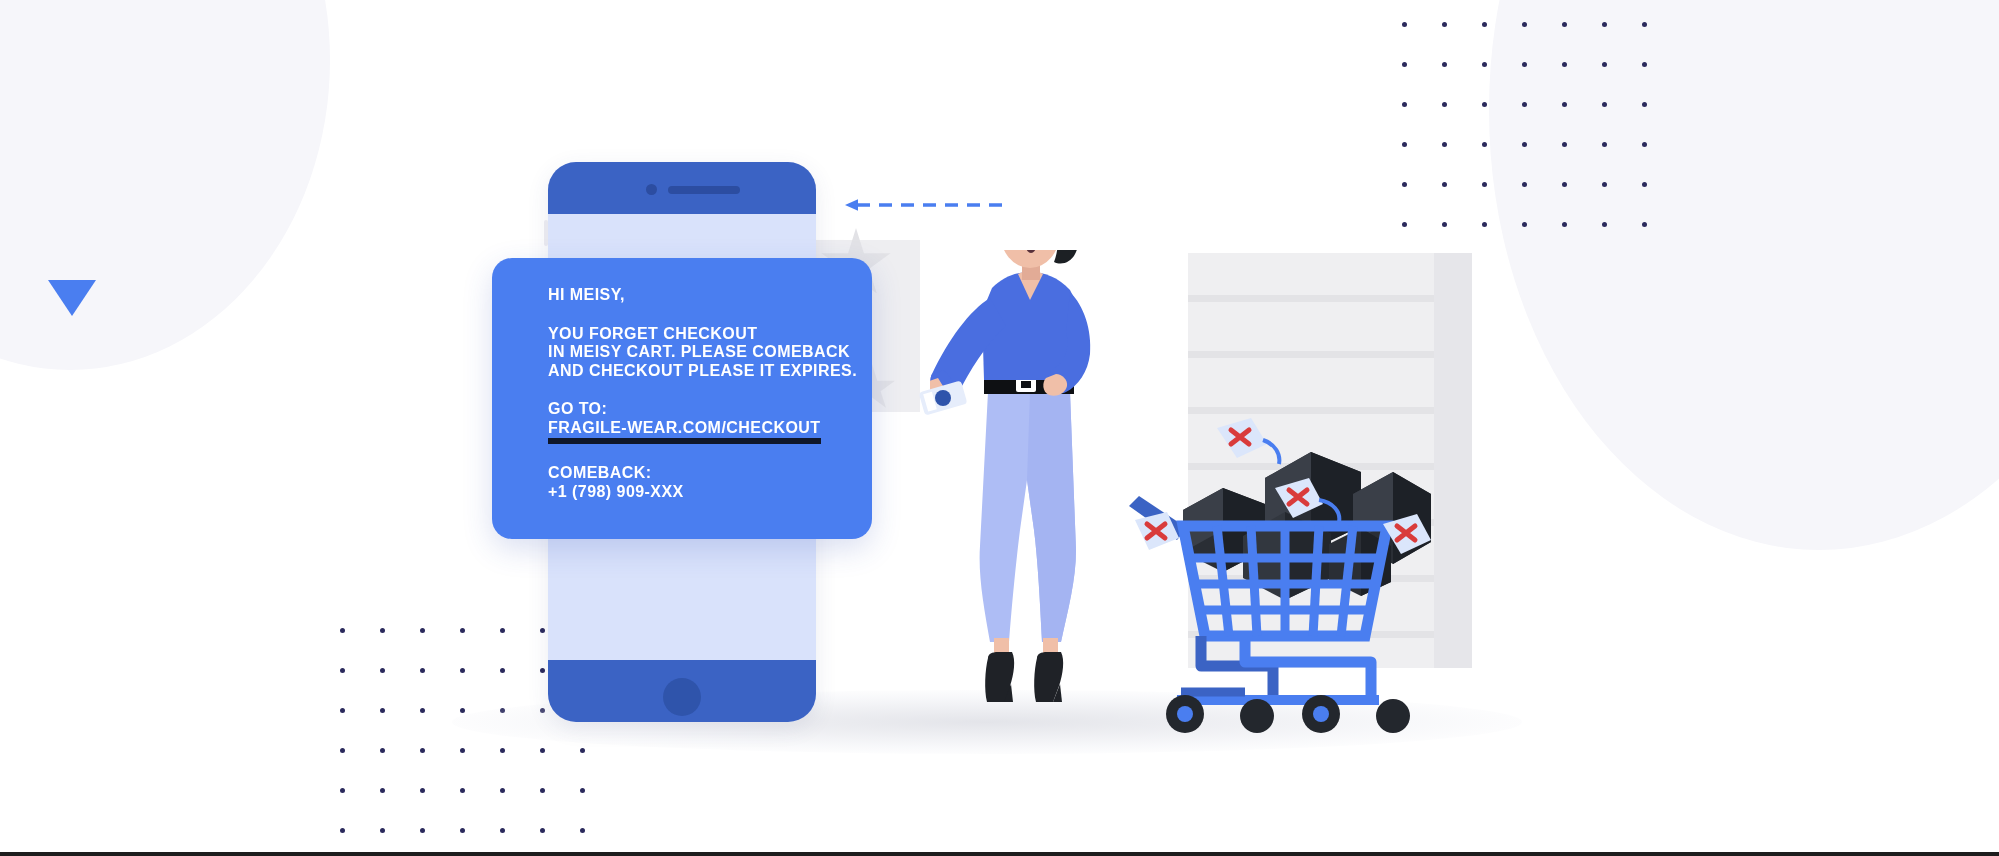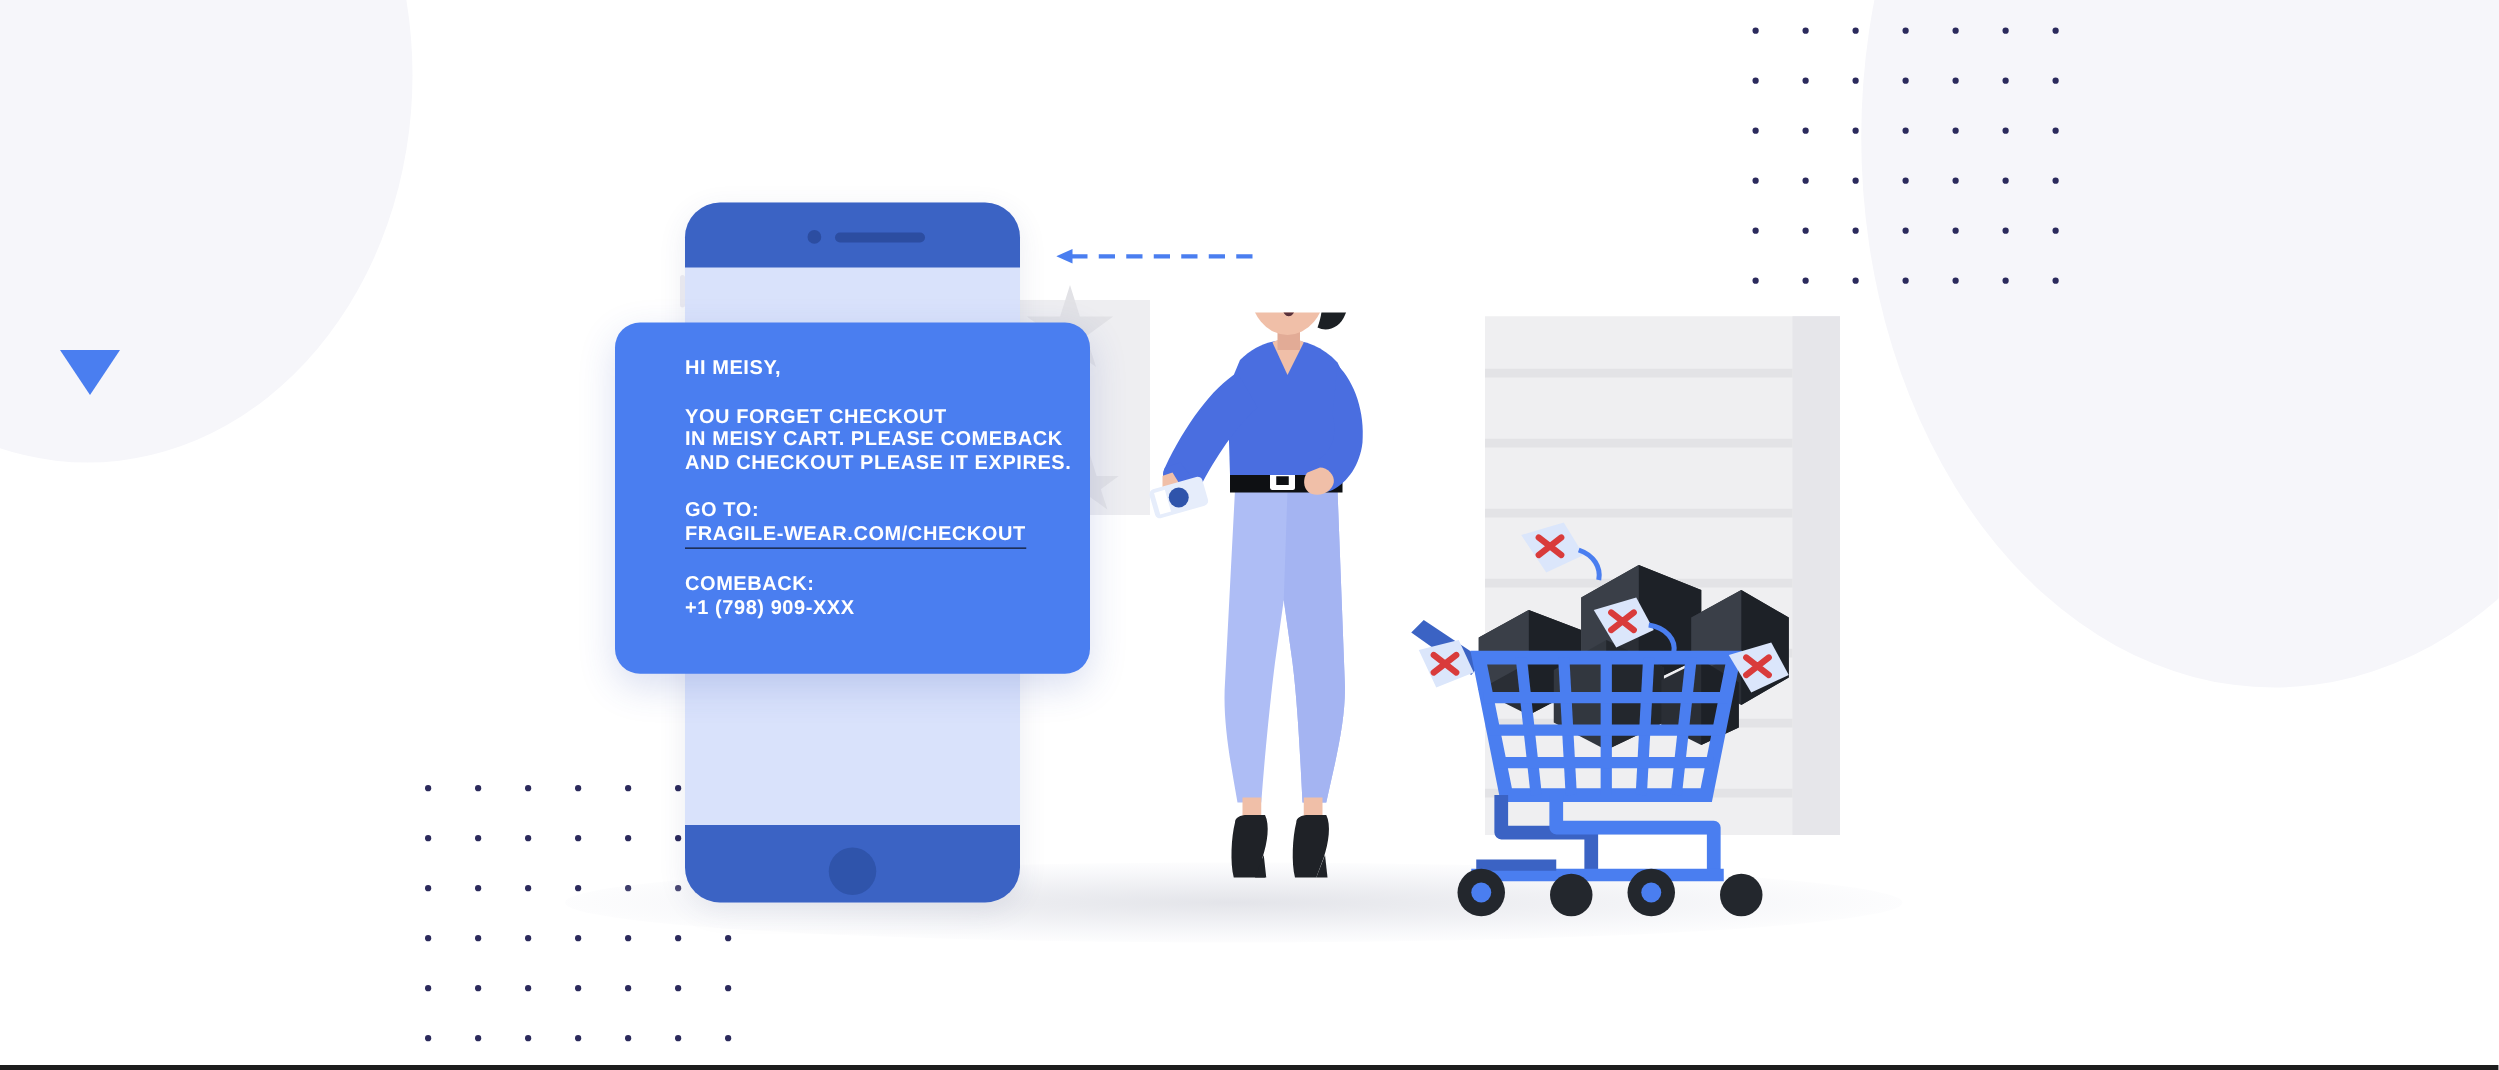--- a/index.html
+++ b/index.html
@@ -124,21 +124,21 @@
   #bubble-body {
     position:absolute; left:25px; top:28px; right:20px;
     color:#ffffff;
     font-size:16px; font-weight:700;
     letter-spacing:.45px; line-height:1.16;margin-left:31px;
   }
   .bub-gap { height:20px; }
   .bub-line { white-space:nowrap; }
   #bubble-link {
     display:inline-block;
-    border-bottom:1px solid #0f172a;
+    border-bottom:6px solid #0f172a;
     padding-bottom:1px;
   }
 
   
   #connector {
     position:absolute; left:845px; top:198px;
     width:160px; height:14px;
     z-index:4;
   }
 

